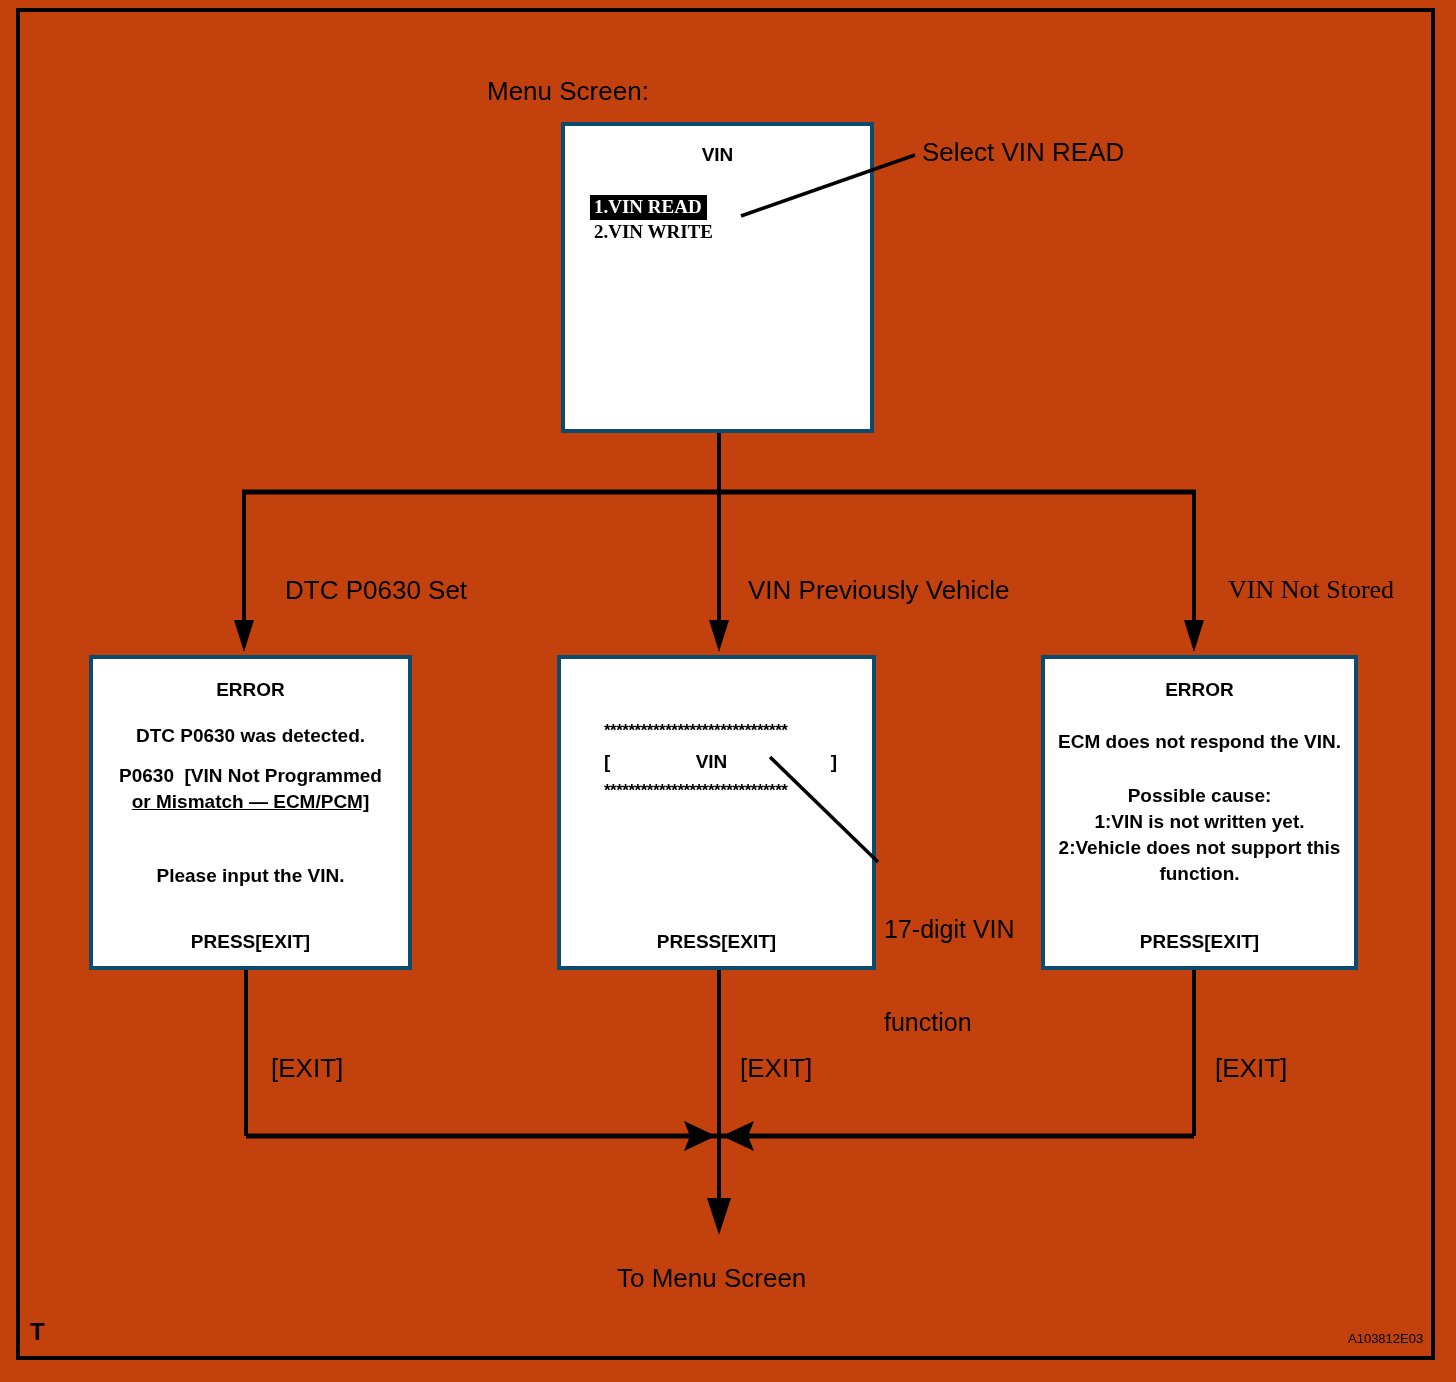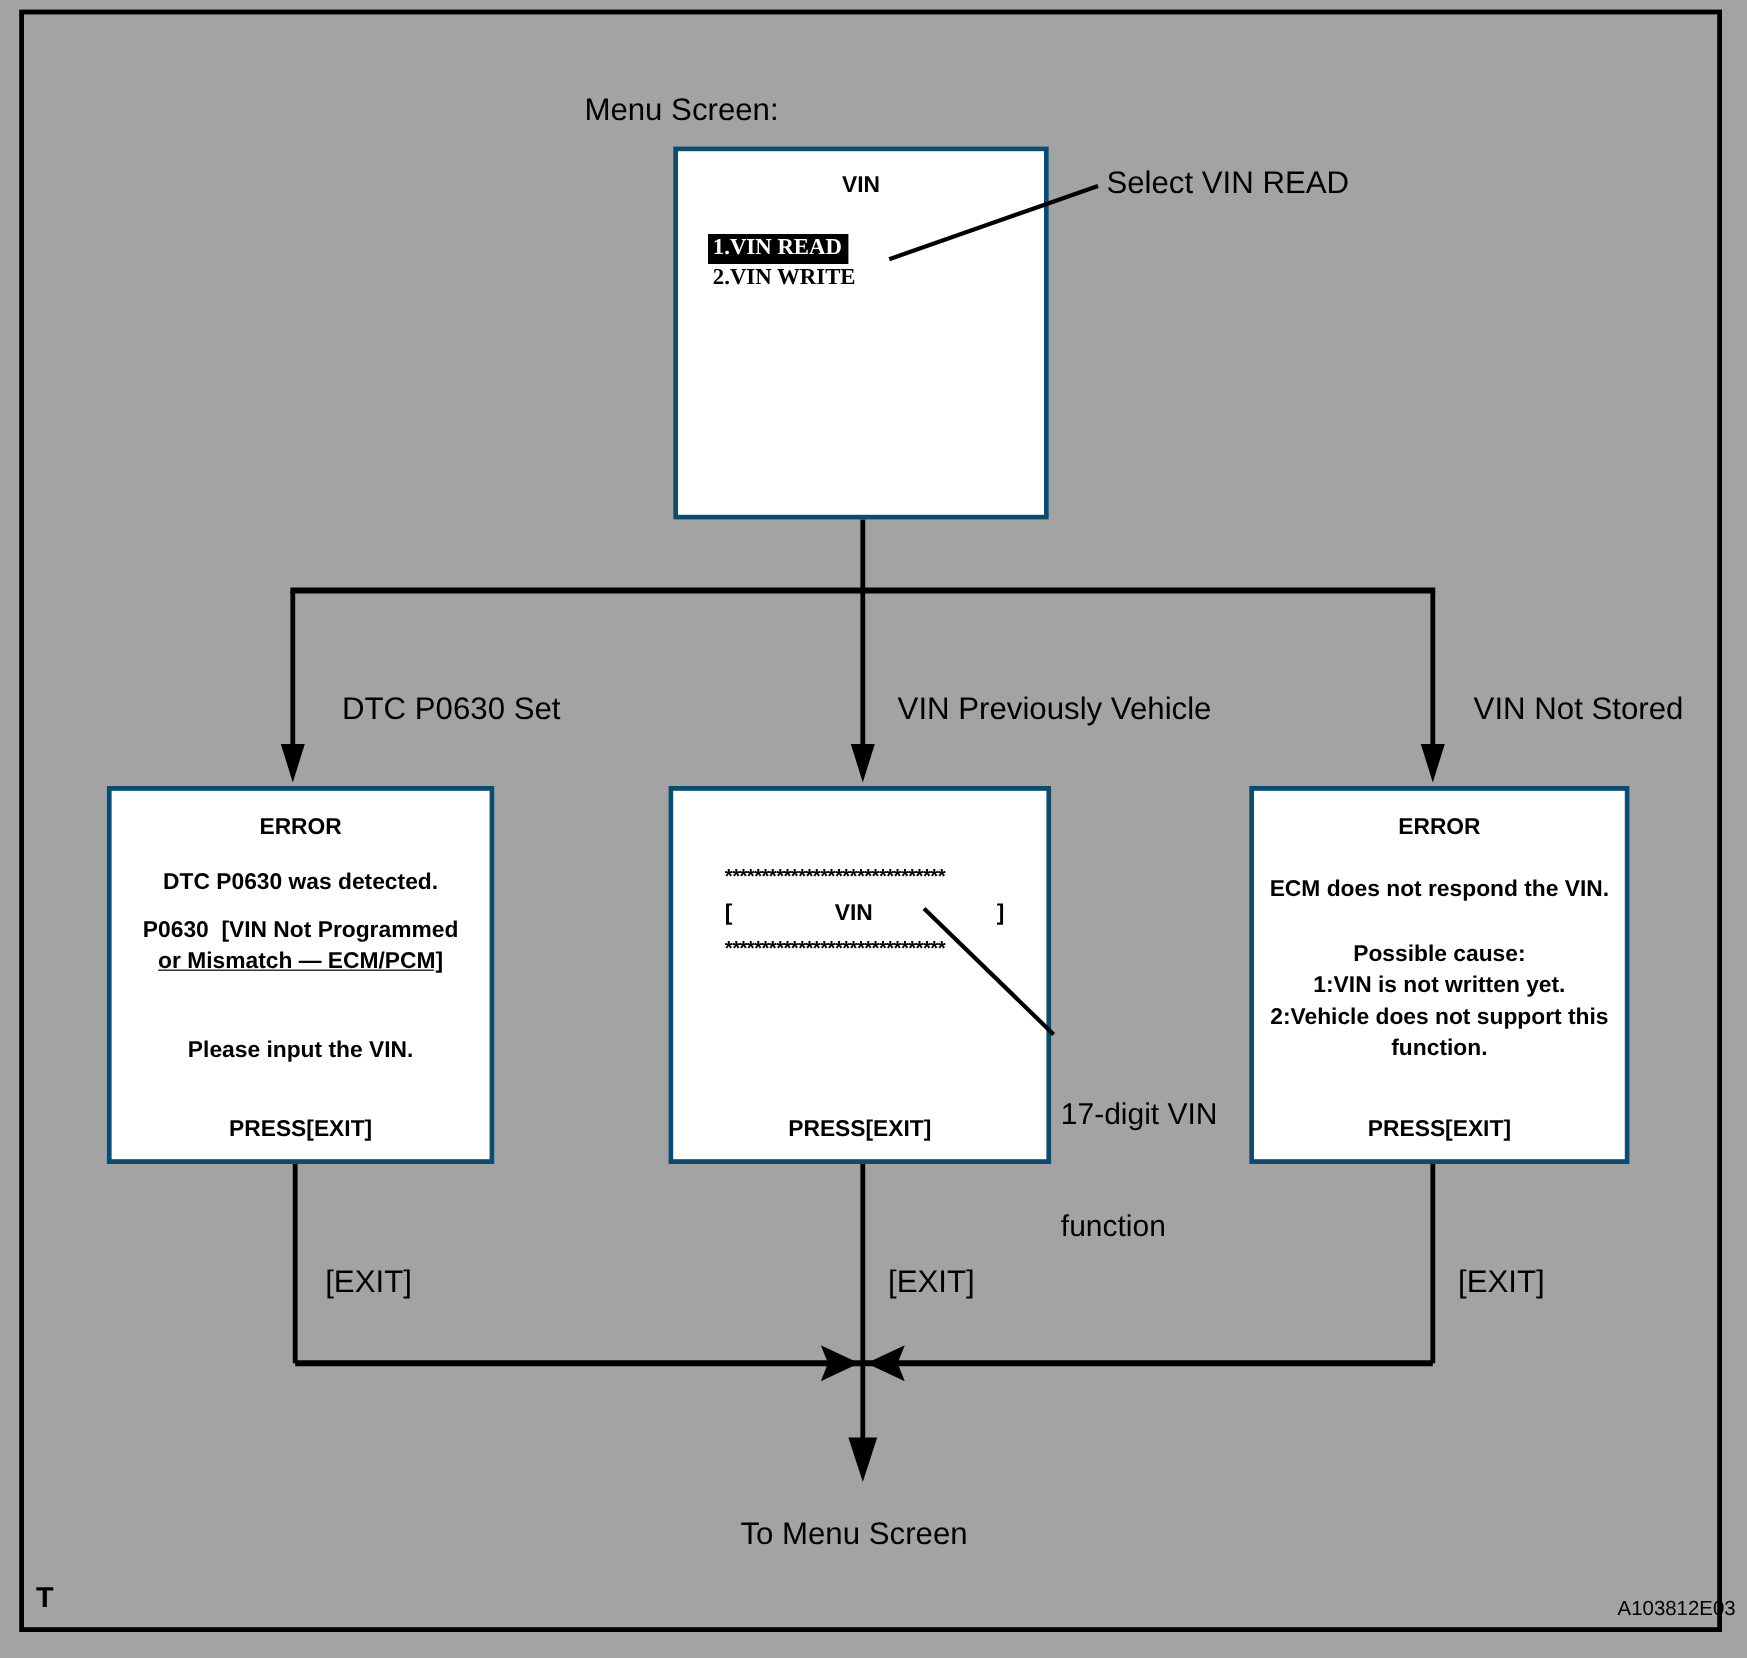--- a/index.html
+++ b/index.html
@@ -1,27 +1,27 @@
 <!DOCTYPE html>
 <html><head>
 <meta charset="utf-8">
 <style>
   html,body{margin:0;padding:0;background:#ffffff;}
   body{font-family:"Liberation Sans",sans-serif;}
-  #page{position:relative;width:1456px;height:1382px;background:#a3a3a3;overflow:hidden;}
+  #page{position:relative;width:1456px;height:1382px;background:#c2410c;overflow:hidden;}
   #frame{position:absolute;left:16px;top:8px;width:1419px;height:1352px;border:4px solid #000;box-sizing:border-box;}
   .txt{position:absolute;color:#000;white-space:pre;}
   .lbl{font-size:26px;font-weight:400;letter-spacing:0px;}
   .scr{font-size:19px;font-weight:bold;text-align:center;}
   .box{position:absolute;border:4px solid #0c4a6e;background:#fff;box-sizing:border-box;}
   svg.ov{position:absolute;left:0;top:0;width:1456px;height:1382px;pointer-events:none;}
   .invsel{display:inline-block;background:#000;color:#fff;padding:1px 5px 2px 4px;}
   .starline{font-family:"Liberation Sans",sans-serif;font-size:17px;font-weight:bold;letter-spacing:-0.5px;text-align:left;}
   .vinrow{display:flex;justify-content:space-between;align-items:center;font-size:19px;font-weight:bold;}
-  .figid{font-size:17px;font-family:"Liberation Sans",sans-serif;}
+  .figid{font-size:13px;font-family:"Liberation Sans",sans-serif;}
   .tmark{font-size:24px;font-weight:bold;}
   .cbl{font-size:25px;line-height:31px;}
 </style>
 </head>
 <body>
 
 <div id="page">
 
   <div id="frame"></div>
 
@@ -71,21 +71,21 @@
     <div class="txt scr" style="left:0;right:0;top:272px;">PRESS[EXIT]</div>
   </div>
 
   <div class="txt cbl" style="left:884px;top:852px;">
     <div>17-digit VIN</div>
     <div>function</div>
   </div>
 
   <div class="txt lbl" style="left:285px;top:575px;">DTC P0630 Set</div>
   <div class="txt lbl" style="left:748px;top:575px;">VIN Previously Vehicle</div>
-  <div class="txt lbl" style="left:1228px;top:575px;">VIN Not Stored</div>
+  <div class="txt lbl" style="left:1228px;top:575px;font-family:Liberation Serif, serif;">VIN Not Stored</div>
 
   <div class="txt lbl" style="left:271px;top:1053px;">[EXIT]</div>
   <div class="txt lbl" style="left:740px;top:1053px;">[EXIT]</div>
   <div class="txt lbl" style="left:1215px;top:1053px;">[EXIT]</div>
 
   <div class="txt lbl" style="left:617px;top:1263px;">To Menu Screen</div>
 
   <div class="txt tmark" style="left:30px;top:1318px;">T</div>
   <div class="txt figid" style="left:1348px;top:1331px;">A103812E03</div>
 

